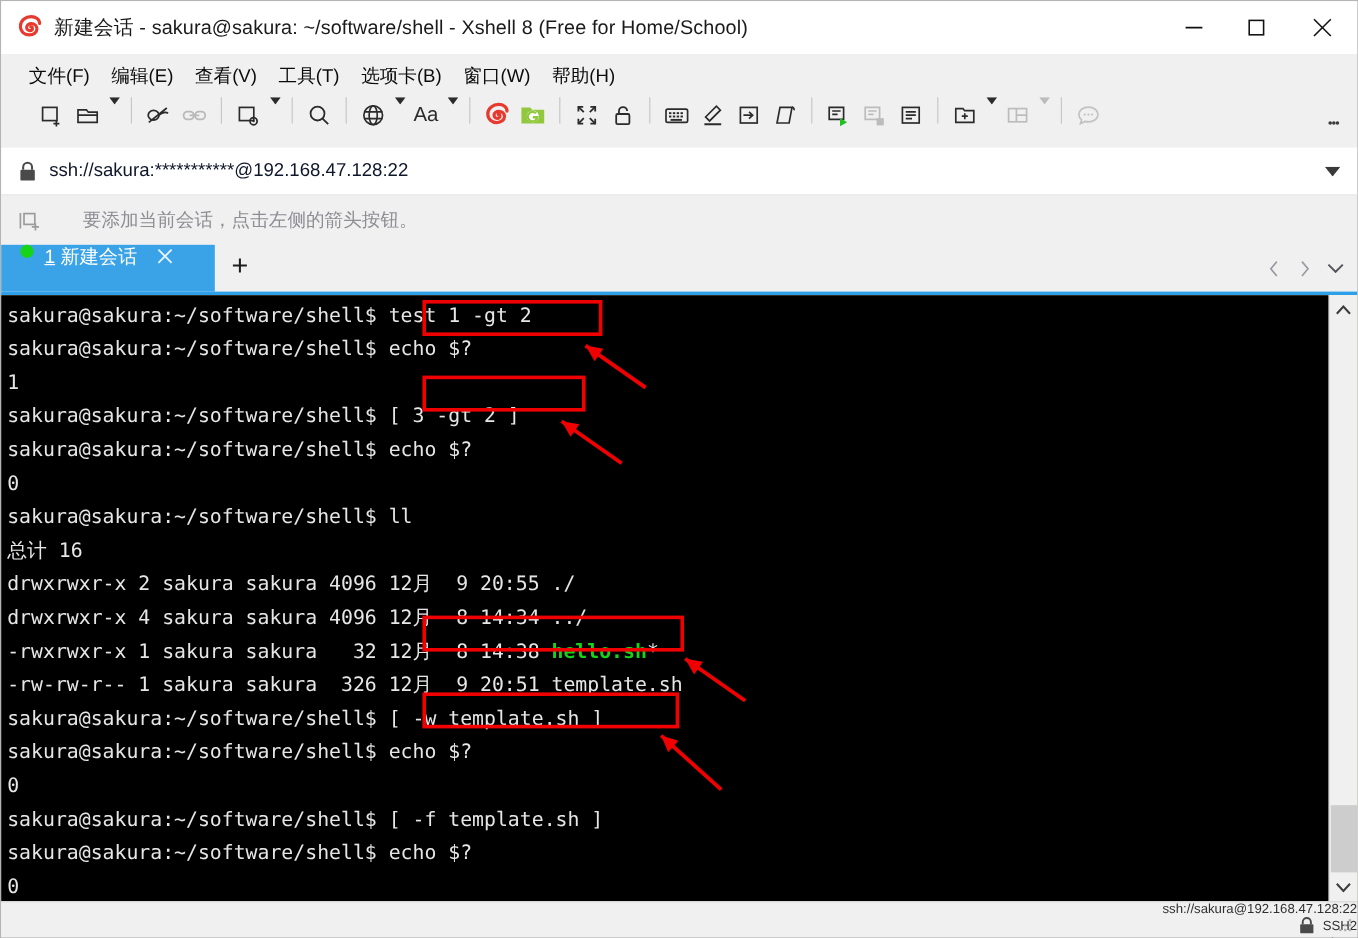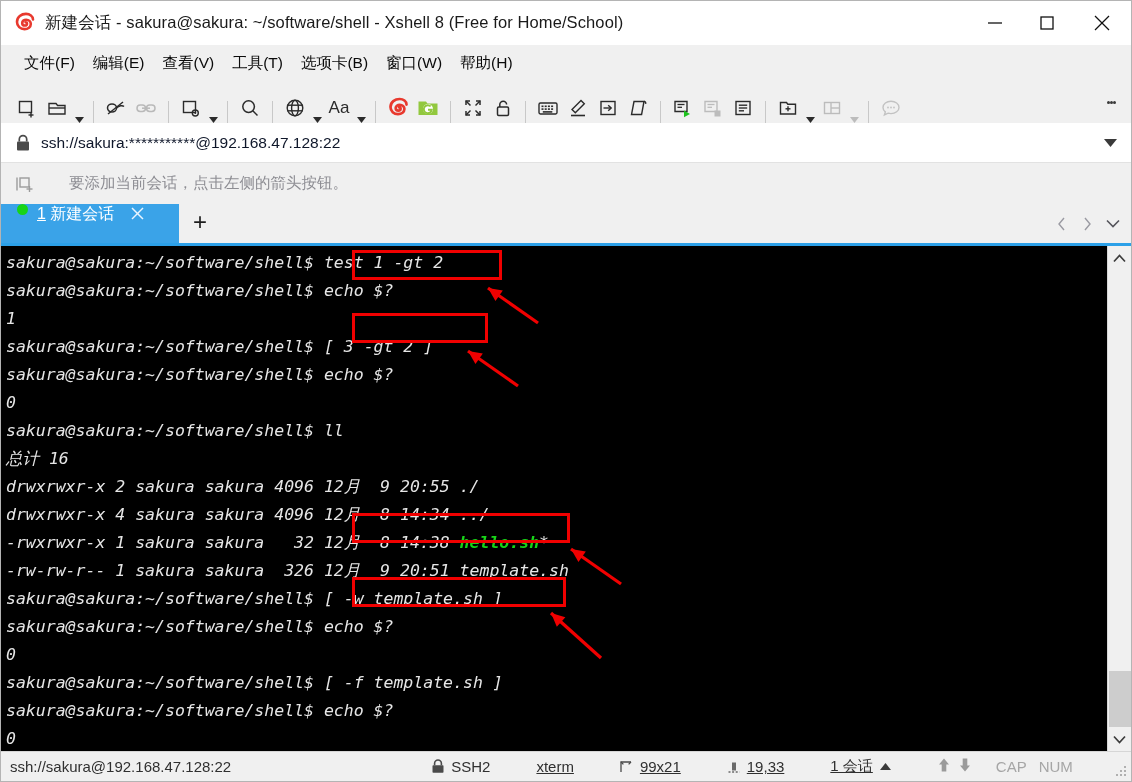--- a/index.html
+++ b/index.html
@@ -48,22 +48,22 @@
   .menuitem {
     font-size: 15.5px; color: #0b0b0b;
     padding: 3px 9px;
     white-space: nowrap;
   }
 
   
   .toolbar {
     height: 42px; min-height: 42px;
     background: #f0f0f0;
-    display: flex; align-items: flex-end;
-    padding-left: 11px;
+    display: flex; align-items: flex-start;
+    padding-left: 27px;
     position: relative;
   }
   .tbtn {
     height: 30px; min-width: 30px;
     display: flex; align-items: center; justify-content: center;
     padding: 0 3px;
   }
   .tbtn.wide { padding: 0 1px; }
   .caret { width: 14px; display:flex; align-items:center; justify-content:center; }
   .caret svg { display:block; }
@@ -141,21 +141,20 @@
   .tabbar-right {
     position: absolute; right: 6px; top: 0; height: 39px;
     display: flex; align-items: center; gap: 2px;
   }
   .tb-navbtn { width: 24px; height: 34px; display:flex; align-items:center; justify-content:center; }
 
   
   .termwrap {
     flex: 1; display: flex; position: relative; background: #fef9c3;
     min-height: 0;
-    font-style: italic;
   }
   .term {
     flex: 1; position: relative; overflow: hidden;
     background: #000000;
     font-family: "DejaVu Sans Mono", "Liberation Mono", monospace;
     font-size: 16.5px;
     line-height: 28px;
     color: #e6e6e6;
     padding: 3px 0 0 5px;
     white-space: pre;
@@ -181,24 +180,25 @@
   .sc-track { flex: 1; width: 24px; position: relative; }
   .sc-thumb {
     position: absolute; left: 1px; right: 1px; bottom: 0;
     height: 56px; background: #cdcdcd;
   }
 
   
   .statusbar {
     height: 30px; min-height: 30px;
     background: #f0f0f0;
-    display: flex; align-items: center;
+    display: flex; align-items: flex-end;
     border-top: 1px solid #d6d6d6;
-    font-size: 15px; color: #303030;
+    font-size: 11px; color: #303030;
     position: relative;
+    flex-direction: column;
   }
   .sb-left { margin-left: 9px; white-space: nowrap; }
   .sb-cell { display: flex; align-items: center; white-space: nowrap; }
   .sb-gap-a { margin-left: 200px; }
   .sb-gap { margin-left: 46px; text-decoration: underline; }
   .sb-gap-s { margin-left: 12px; }
   .sb-dim { color: #a6a6a6; }
   .sb-icon { display:inline-flex; align-items:center; margin-right: 6px; }
   .sb-arrows { display:flex; align-items:center; gap: 7px; }
   .grip { position:absolute; right: 3px; bottom: 3px; width: 12px; height: 12px; }

